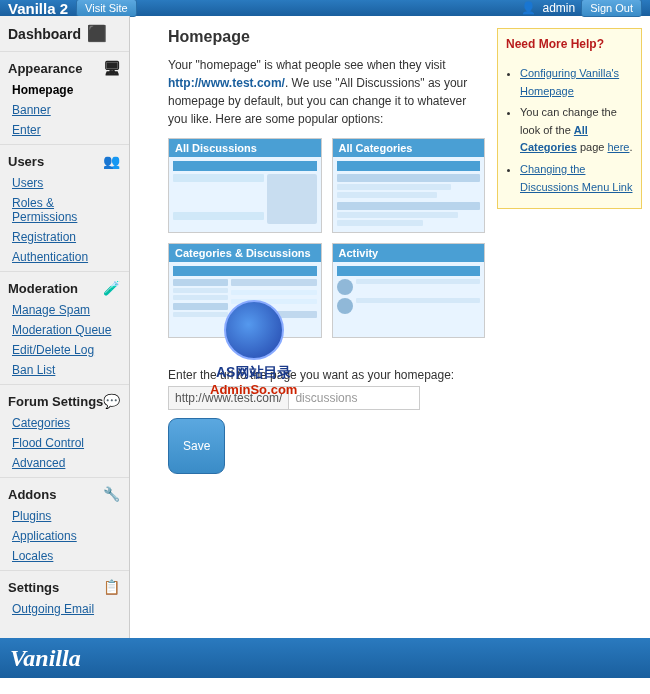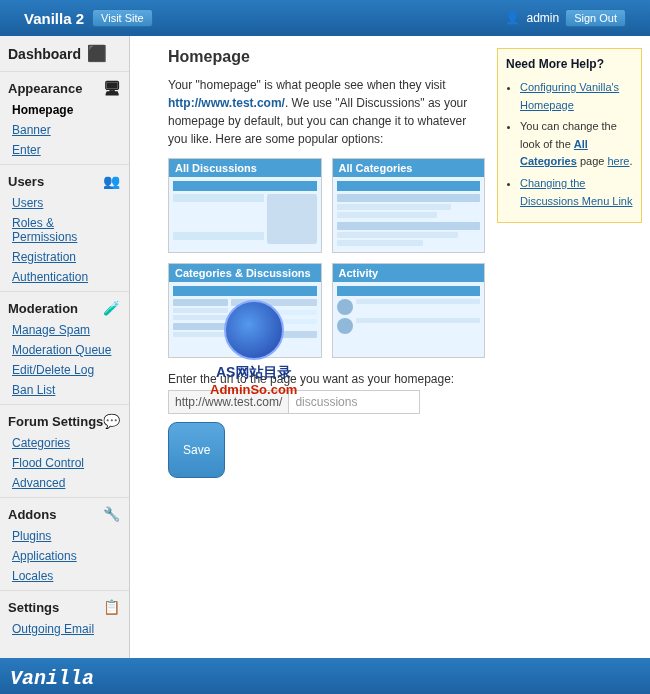--- a/index.html
+++ b/index.html
@@ -1,24 +1,24 @@
 <!DOCTYPE html>
 <html><head>
   <meta charset="utf-8">
   <style>
     * { margin: 0; padding: 0; box-sizing: border-box; }
     body { font-family: Arial, sans-serif; font-size: 12px; background: #fff; width: 650px; height: 694px; overflow: hidden; }
 
     
     #header {
       background: linear-gradient(to bottom, #2a7abf, #1a5f9e);
-      height: 36px;
-      display: flex;
-      align-items: center;
-      padding: 0 24px;
+      height: 16px;
+      display: flex;
+      align-items: center;
+      padding: 0 8px;
       gap: 8px;
     }
     #visit-site-btn {
       background: linear-gradient(to bottom, #5ba8e0, #3a8cc7);
       border: 1px solid #2a6fa8;
       color: #fff;
       padding: 2px 8px;
       border-radius: 3px;
       font-size: 11px;
       cursor: pointer;
@@ -111,21 +111,21 @@
       color: #1a5f9e;
       text-decoration: none;
     }
     #main p strong { font-weight: bold; }
 
     
     .thumbnail-grid {
       display: grid;
       grid-template-columns: 1fr 1fr;
       gap: 10px;
-      margin-bottom: 14px;
+      margin-bottom: 30px;
     }
     .thumbnail-box {
       border: 1px solid #ccc;
       padding: 0;
       cursor: pointer;
     }
     .thumbnail-box-title {
       background: #4a9fd4;
       color: #fff;
       font-size: 11px;
@@ -199,22 +199,22 @@
       border: 1px solid #f0d060;
       padding: 8px;
       margin: 12px 8px 0 0;
       font-size: 11px;
       align-self: flex-start;
       flex-shrink: 0;
     }
     #help-panel h3 {
       font-size: 12px;
       font-weight: bold;
-      color: #0f172a;
-      margin-bottom: 8px;
+      color: #b91c1c;
+      margin-bottom: 14px;
     }
     #help-panel ul {
       list-style: disc;
       padding-left: 14px;
       color: #333;
       line-height: 1.6;
     }
     #help-panel ul li { margin-bottom: 4px; }
 
     
@@ -459,14 +459,14 @@
   </div>
 </div>
 
 <div class="watermark" style="position:fixed;top:300px;left:210px;z-index:1000;pointer-events:none;text-align:center;">
   <div class="watermark-globe"></div>
   <div class="watermark-text1">AS网站目录</div>
   <div class="watermark-text2">AdminSo.com</div>
 </div>
 
 <div id="footer">
-  <span class="footer-logo" style="font-family:Liberation Mono, monospace;color:#fff;font-style:italic;font-size:20px;">Vanilla</span>
+  <span class="footer-logo" style="font-family:Liberation Serif, serif;color:#fff;font-style:italic;font-size:24px;">Vanilla</span>
 </div>
 
 </body></html>

